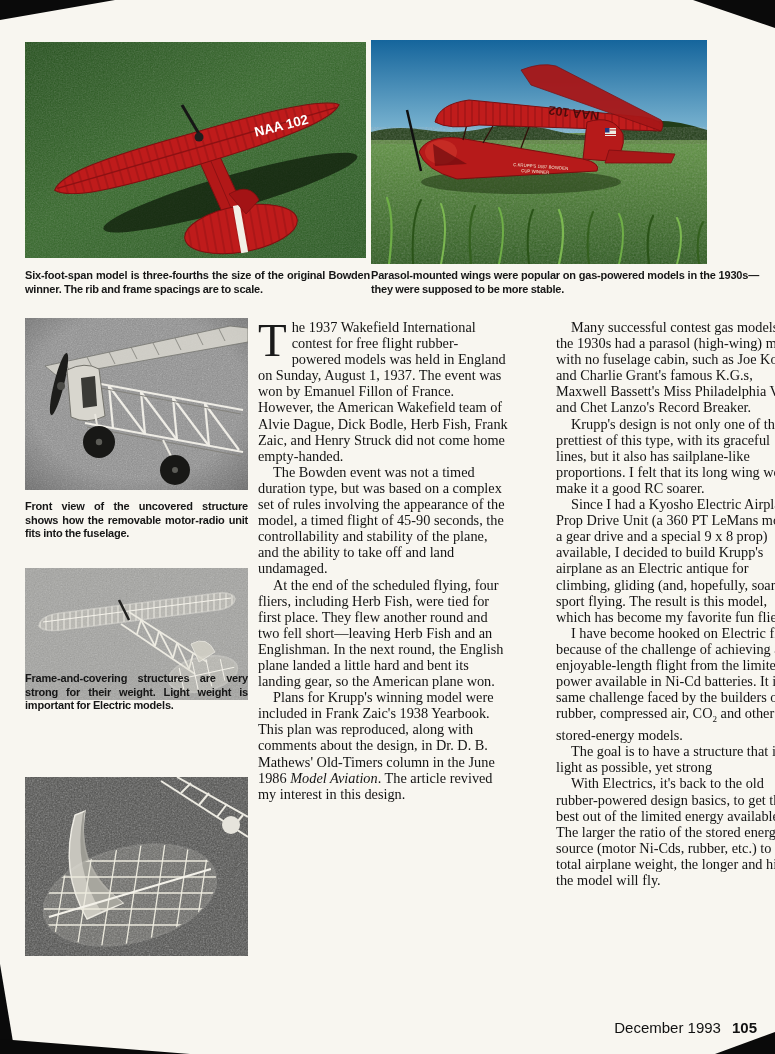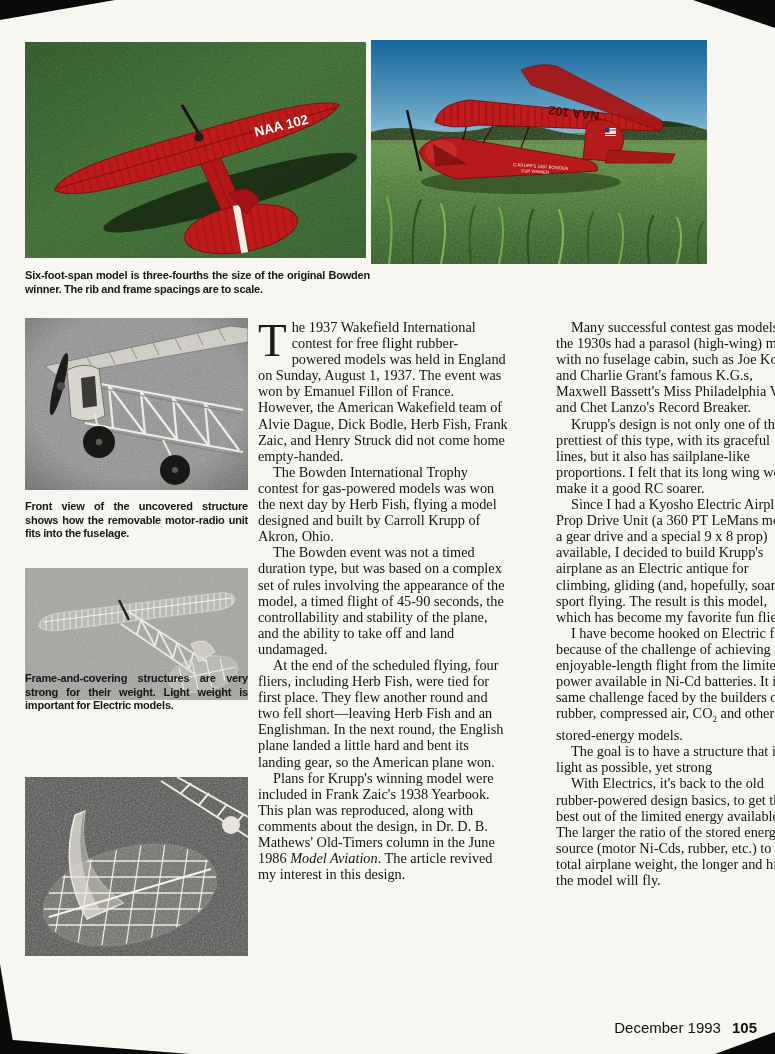--- a/index.html
+++ b/index.html
@@ -153,20 +153,21 @@
         <path d="M158,224 Q154,188 162,170" stroke="#2a5318" stroke-width="2"></path>
         <path d="M188,224 Q196,188 188,170" stroke="#7cb851" stroke-width="2.2"></path>
         <path d="M218,224 Q214,190 222,172" stroke="#335f1e" stroke-width="2"></path>
         <path d="M248,224 Q256,190 248,174" stroke="#6fae47" stroke-width="2"></path>
         <path d="M278,224 Q274,192 282,176" stroke="#2a5318" stroke-width="2.2"></path>
         <path d="M306,224 Q314,194 306,178" stroke="#7cb851" stroke-width="2"></path>
         <path d="M328,224 Q324,196 332,182" stroke="#335f1e" stroke-width="2"></path>
       </g>
     </svg>
   </figure>
+  <div class="caption" style="left:371px;top:269px;width:388px;">Parasol-mounted wings were popular on gas-powered models in the 1930s—they were supposed to be more stable.</div>
 
   <figure class="photo" style="left:25px;top:318px;">
     <svg width="223" height="172" viewBox="0 0 223 172">
       <defs>
         <filter id="n3">
             <feTurbulence type="fractalNoise" baseFrequency="0.8" numOctaves="3"></feTurbulence>
             <feColorMatrix type="saturate" values="0"></feColorMatrix>
           </filter>
         <radialGradient id="v3" cx="0.5" cy="0.45" r="0.8">
           <stop offset="0.6" stop-color="#000000" stop-opacity="0"></stop>
@@ -322,21 +323,20 @@
             <line x1="186" y1="52" x2="170" y2="160"></line>
           </g>
         </g>
         <line x1="24" y1="140" x2="186" y2="92" stroke="#f4f2ea" stroke-width="2"></line>
       </g>
     </svg>
   </figure>
 
   <div class="col" style="left:258px;top:319px;width:250px;">
     <p class="first"><span class="dropcap">T</span><span>he 1937 Wakefield International contest for free flight rubber- powered models was held in England on Sunday, August 1, 1937. The event was won by Emanuel Fillon of France. However, the American Wakefield team of Alvie Dague, Dick Bodle, Herb Fish, Frank Zaic, and Henry Struck did not come home empty-handed.</span></p>
-    <p>The Bowden International Trophy contest for gas-powered models was won the next day by Herb Fish, flying a model designed and built by Carroll Krupp of Akron, Ohio.</p>
     <p>The Bowden event was not a timed duration type, but was based on a complex set of rules involving the appearance of the model, a timed flight of 45-90 seconds, the controllability and stability of the plane, and the ability to take off and land undamaged.</p>
     <p>At the end of the scheduled flying, four fliers, including Herb Fish, were tied for first place. They flew another round and two fell short—leaving Herb Fish and an Englishman. In the next round, the English plane landed a little hard and bent its landing gear, so the American plane won.</p>
     <p><span>Plans for Krupp's winning model were included in Frank Zaic's 1938 Yearbook. This plan was reproduced, along with comments about the design, in Dr. D. B. Mathews' Old-Timers column in the June 1986 </span><i>Model Aviation</i><span>. The article revived my interest in this design.</span></p>
   </div>
 
   <div class="col" style="left:512px;top:319px;width:247px;margin-left:44px;">
     <p>Many successful contest gas models of the 1930s had a parasol (high-wing) mount with no fuselage cabin, such as Joe Kovel and Charlie Grant's famous K.G.s, Maxwell Bassett's Miss Philadelphia VI, and Chet Lanzo's Record Breaker.</p>
     <p>Krupp's design is not only one of the prettiest of this type, with its graceful lines, but it also has sailplane-like proportions. I felt that its long wing would make it a good RC soarer.</p>
     <p>Since I had a Kyosho Electric Airplane Prop Drive Unit (a 360 PT LeMans motor, a gear drive and a special 9 x 8 prop) available, I decided to build Krupp's airplane as an Electric antique for climbing, gliding (and, hopefully, soaring) sport flying. The result is this model, which has become my favorite fun flier.</p>
     <p><span>I have become hooked on Electric flight because of the challenge of achieving an enjoyable-length flight from the limited power available in Ni-Cd batteries. It is the same challenge faced by the builders of rubber, compressed air, CO</span><sub>2</sub><span> and other stored-energy models.</span></p>

